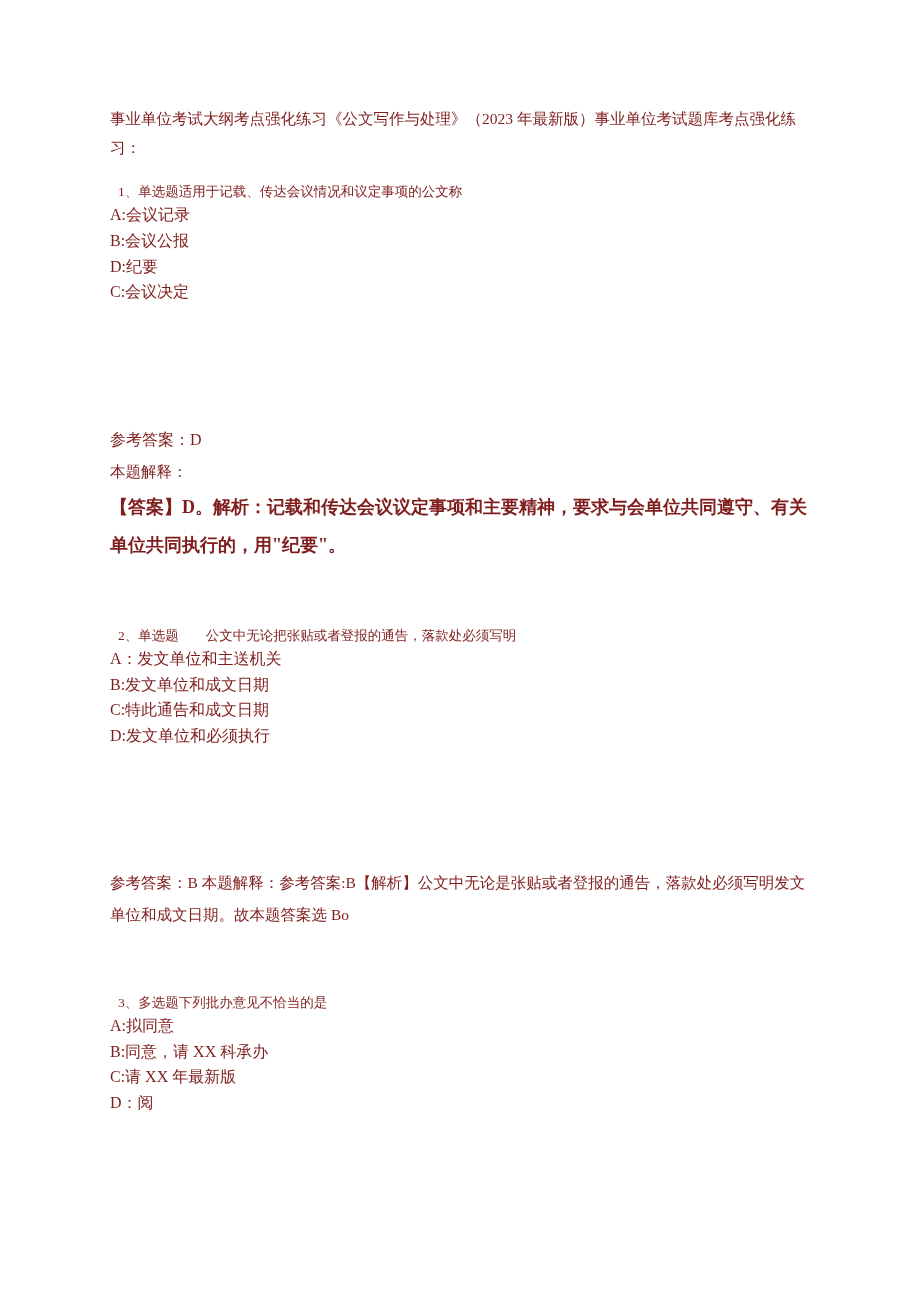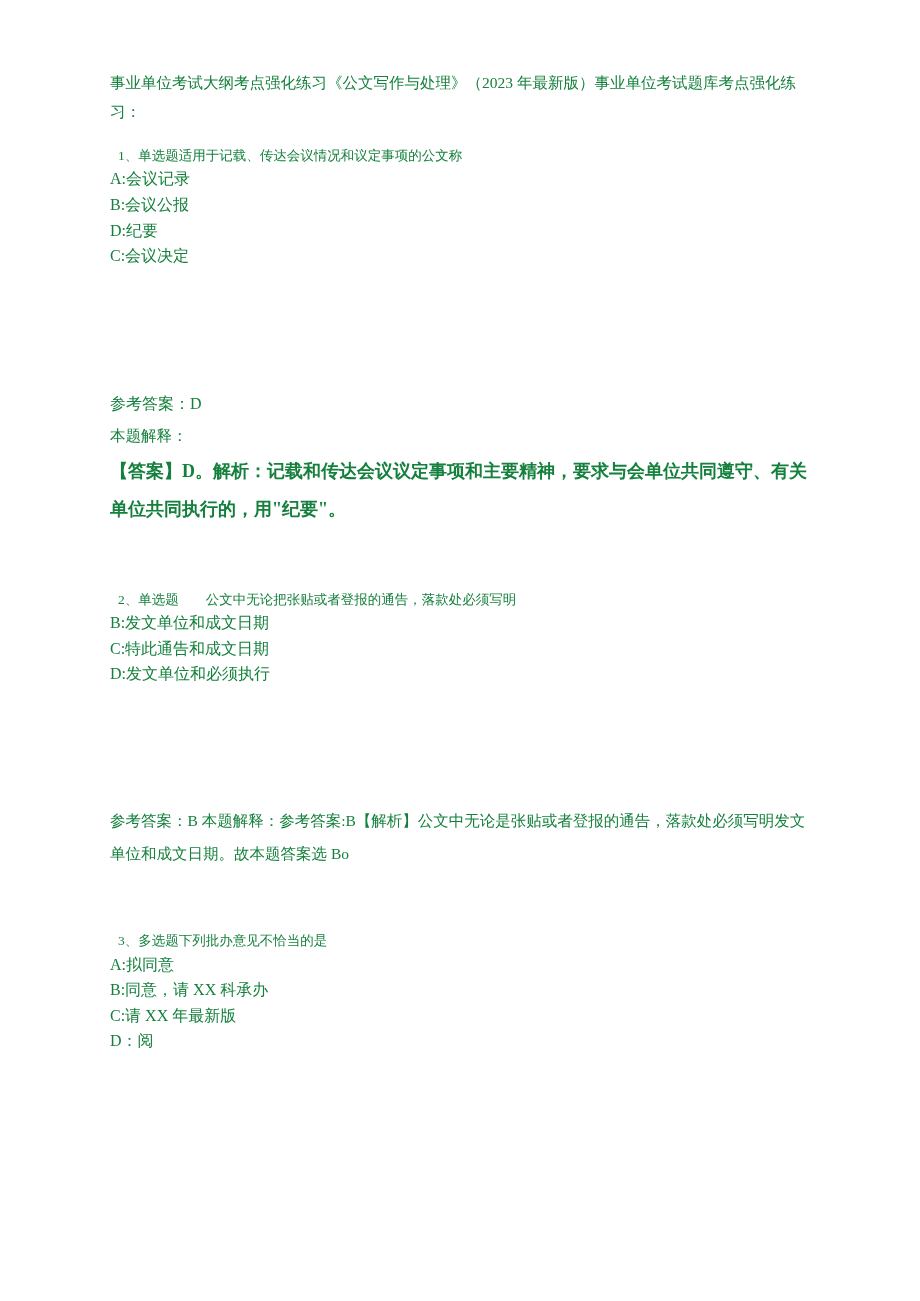--- a/index.html
+++ b/index.html
@@ -3,22 +3,22 @@
 <meta charset="utf-8">
 <style>
   body {
     margin: 0;
     padding: 0;
     background: #ffffff;
     font-family: "SimSun", "宋体", serif;
     width: 920px;
   }
   .page {
-    padding: 68px 110px 60px 110px;
-    color: #15803d;
+    padding: 104px 110px 60px 110px;
+    color: #7f1d1d;
     font-size: 14px;
     line-height: 1.6;
   }
   .intro {
     font-size: 15.5px;
     line-height: 1.9;
     margin-bottom: 18px;
   }
   .question-block {
     margin-bottom: 8px;
@@ -74,20 +74,21 @@
   <div class="spacer-large"></div>
 
   <div class="answer-label">参考答案：D</div>
   <div class="answer-explain-title">本题解释：</div>
   <div class="answer-explain-body">【答案】D。解析：记载和传达会议议定事项和主要精神，要求与会单位共同遵守、有关单位共同执行的，用"纪要"。</div>
 
   <div class="spacer-medium"></div>
 
   <div class="question-block">
     <div class="question-stem">2、单选题　　公文中无论把张贴或者登报的通告，落款处必须写明</div>
+    <div class="option">A：发文单位和主送机关</div>
     <div class="option">B:发文单位和成文日期</div>
     <div class="option">C:特此通告和成文日期</div>
     <div class="option">D:发文单位和必须执行</div>
   </div>
 
   <div class="spacer-large"></div>
 
   <div class="combined-answer">参考答案：B 本题解释：参考答案:B【解析】公文中无论是张贴或者登报的通告，落款处必须写明发文单位和成文日期。故本题答案选 Bo</div>
 
   <div class="spacer-medium"></div>

